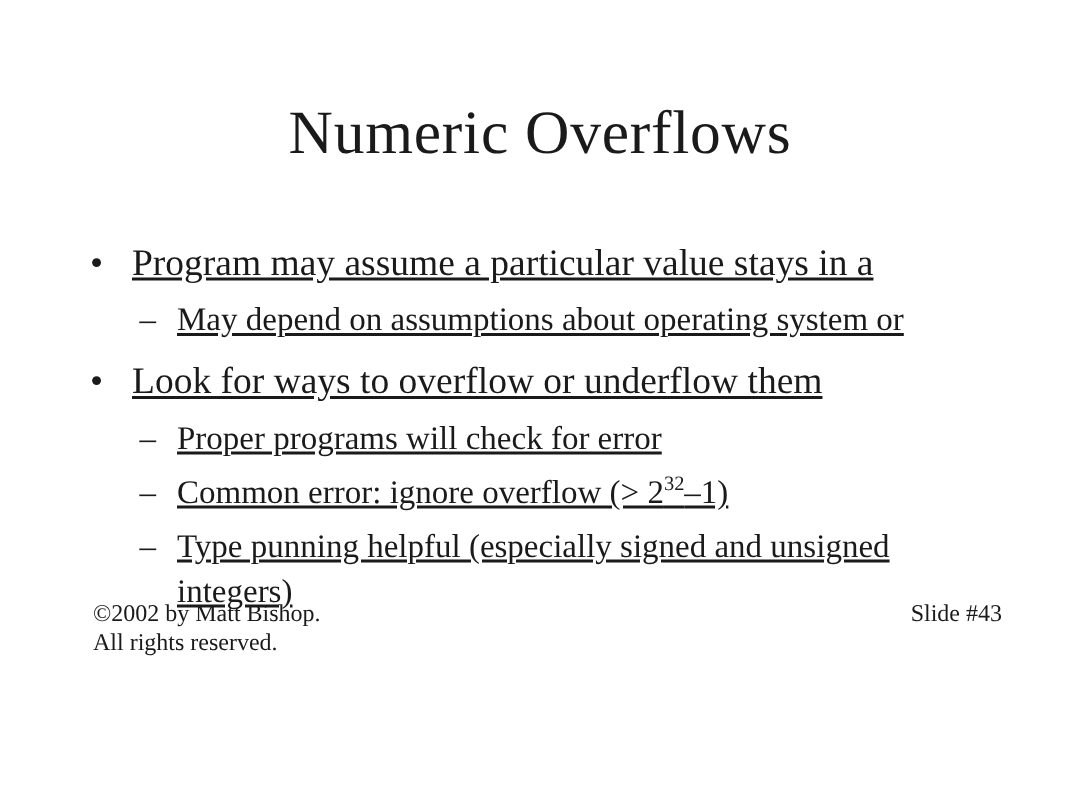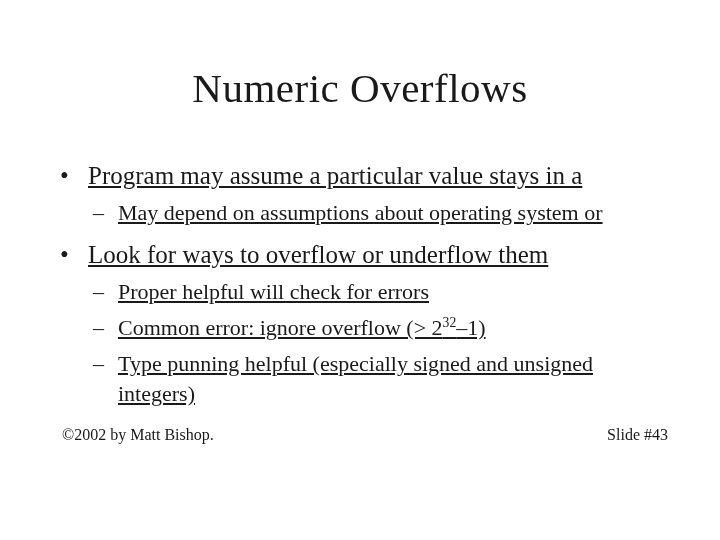--- a/index.html
+++ b/index.html
@@ -34,21 +34,21 @@
   .text { flex: 1 1 auto; text-decoration: underline; }
   .sup {
     font-size: 0.62em;
     vertical-align: super;
     line-height: 0;
   }
   .footer {
     position: absolute;
     left: 62px;
     right: 52px;
-    bottom: 0;
+    bottom: 6px;
     display: flex;
     justify-content: space-between;
     align-items: flex-start;
     font-size: 16px;
     line-height: 19px;
   }
 </style>
 </head>
 <body>
 
@@ -75,21 +75,21 @@
     <div class="row l1">
       <span class="marker">•</span>
       <div class="text">
         <div>Look for ways to overflow or underflow them</div>
       </div>
     </div>
 
     <div class="row l2">
       <span class="marker">–</span>
       <div class="text">
-        <div>Proper helpful will check for errors</div>
+        <div>Proper programs will check for error</div>
       </div>
     </div>
 
     <div class="row l2">
       <span class="marker">–</span>
       <div class="text">
         <div><span>Common error: ignore overflow (&gt; 2</span><span class="sup">32</span><span>–1)</span></div>
       </div>
     </div>
 
@@ -99,17 +99,18 @@
         <div>Type punning helpful (especially signed and unsigned</div>
         <div>integers)</div>
       </div>
     </div>
 
   </div>
 
   <div class="footer">
     <div>
       <div>©2002 by Matt Bishop.</div>
+      <div>All rights reserved.</div>
     </div>
     <div>Slide #43</div>
   </div>
 
 </div>
 
 </body></html>

